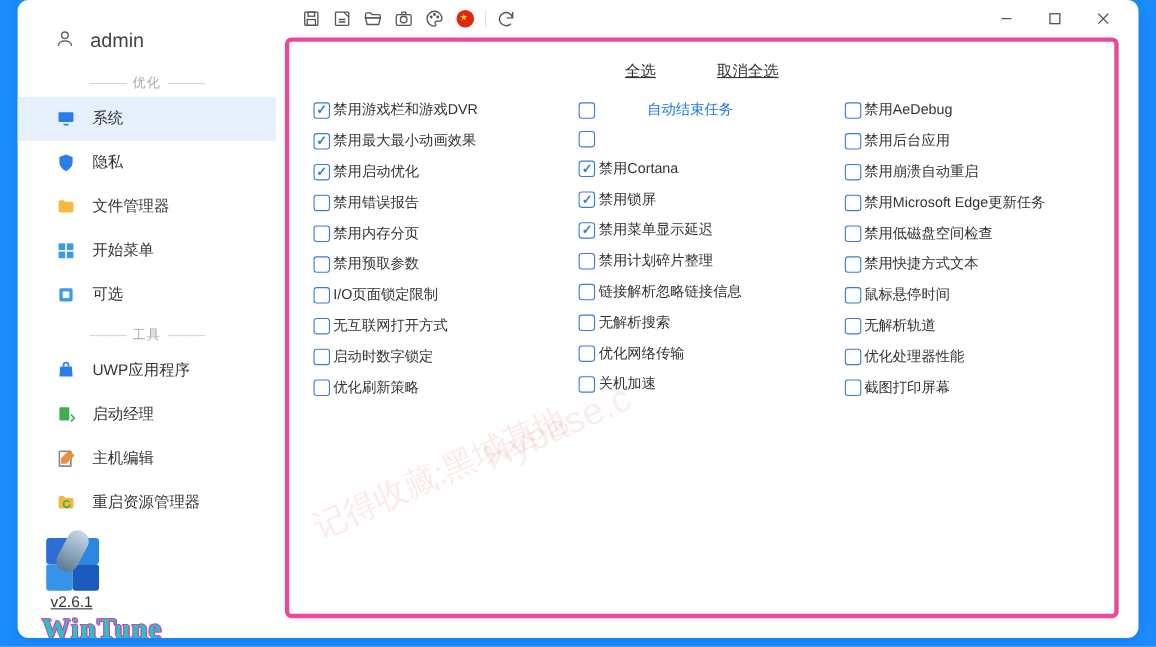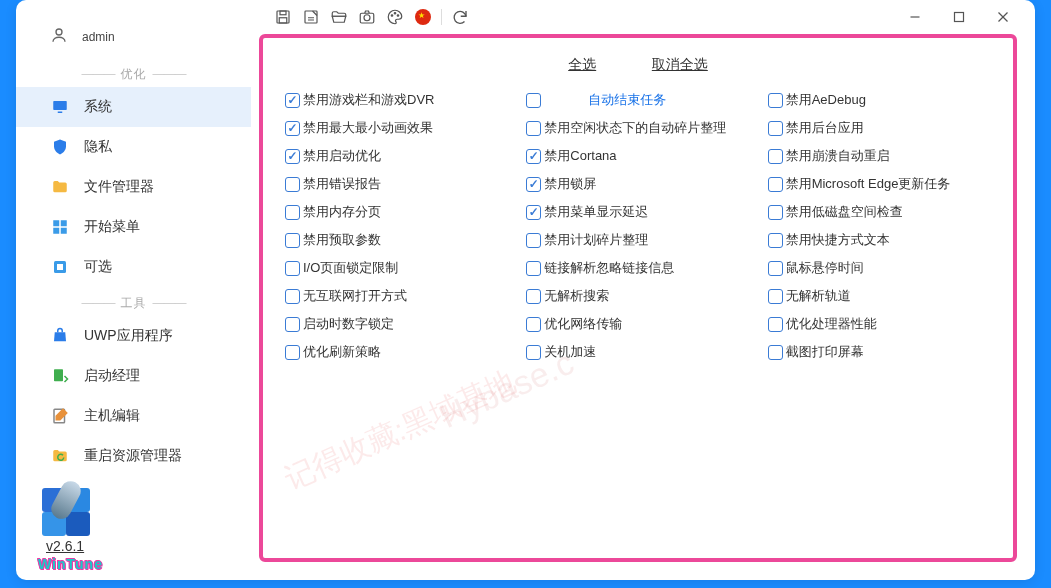--- a/index.html
+++ b/index.html
@@ -31,21 +31,21 @@
     flex-direction: column;
   }
   .user-row {
     display: flex;
     align-items: center;
     gap: 14px;
     padding: 6px 24px 10px 34px;
     color: #666;
   }
   .user-icon { font-size: 16px; color: #555; }
-  .username { font-size: 12px; color: #444; }
+  .username { font-size: 18px; color: #444; }
   .section-label {
     text-align: center;
     color: #aaa;
     font-size: 12px;
     padding: 8px 0 4px 0;
     letter-spacing: 1px;
   }
   .section-label::before, .section-label::after {
     content: "———";
     letter-spacing: -1px;
@@ -90,22 +90,22 @@
   .brand-logo .scr {
     position:absolute;left:18px;top:-4px;width:20px;height:40px;
     border-radius:10px;transform:rotate(28deg);
     background:linear-gradient(#c8d9e8,#5a7a8e);
   }
   .brand-text .ver {
     font-size: 14px; text-decoration: underline; color: #333;
     margin-left: 8px;
   }
   .brand-text .name {
-    font-family: Liberation Sans, sans-serif;
-    font-size: 14px;
+    font-family: Liberation Serif, serif;
+    font-size: 26px;
     font-weight: 700;
     color: #1bc9c9;
     text-shadow: 1px 0 #e93aa8, -1px 0 #e93aa8, 0 1px #e93aa8, 0 -1px #e93aa8,
                  1px 1px #e93aa8, -1px -1px #e93aa8;
     letter-spacing: 1px;
     margin-top: 2px;
   }
   .main-area {
     flex: 1;
     display: flex;
@@ -428,21 +428,20 @@
               <span class="lbl">优化刷新策略</span>
             </div>
           </div>
         <div class="col" id="col2">
             <div class="opt highlight">
               <span class="cb"></span>
               <span class="lbl">自动结束任务</span>
             </div>
             <div class="opt">
               <span class="cb"></span>
-              <span class="lbl">禁用空闲状态下的自动碎片整理</span>
             </div>
             <div class="opt checked">
               <span class="cb"></span>
               <span class="lbl">禁用Cortana</span>
             </div>
             <div class="opt checked">
               <span class="cb"></span>
               <span class="lbl">禁用锁屏</span>
             </div>
             <div class="opt checked">

